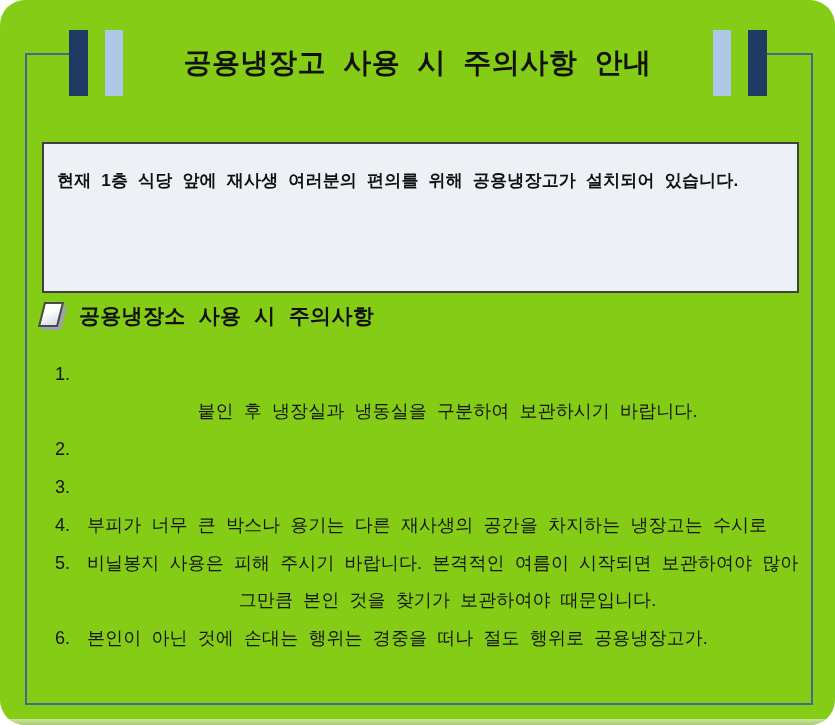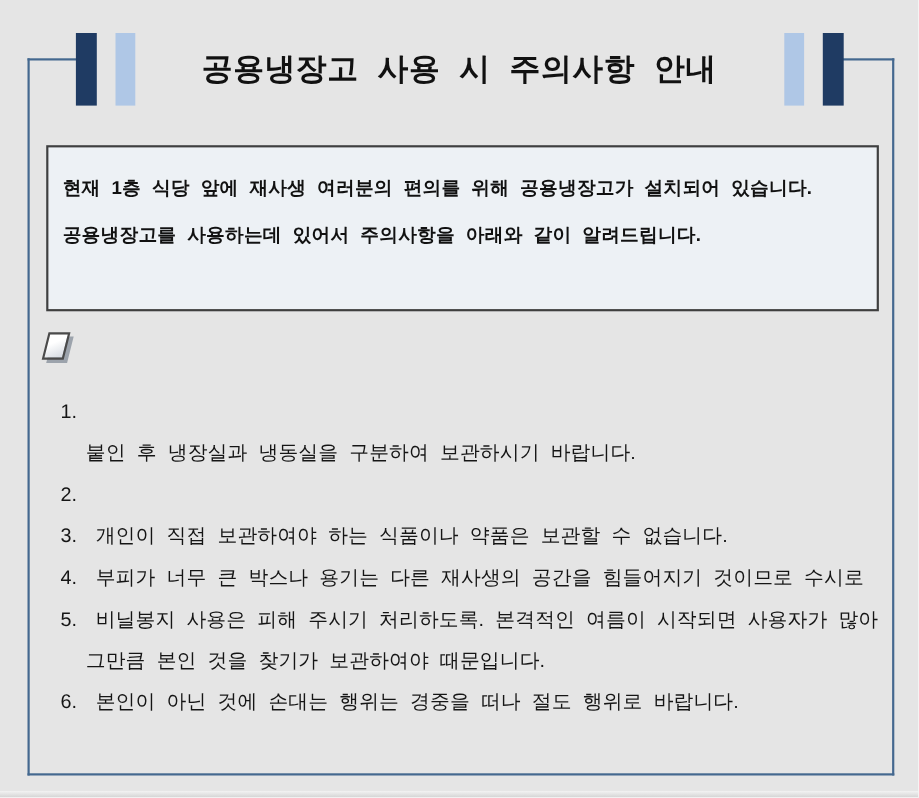--- a/index.html
+++ b/index.html
@@ -9,24 +9,25 @@
     --introBorder: #3F3F3F;
     --introBg: #EDF1F5;
     --text: #1A1A1A;
   }
   * { margin: 0; padding: 0; box-sizing: border-box; }
   html, body { background: #ffffff; }
   #page {
     position: relative;
     width: 835px;
     height: 725px;
-    background: #e5e5e5;
+    background: #84cc16;
     overflow: hidden;
     font-family: "Liberation Sans", "DejaVu Sans", sans-serif;
     color: var(--text);
+    border-radius: 25px;
   }
 
   
   .frame {
     position: absolute;
     left: 25px; top: 53px;
     width: 788px; height: 652px;
     border-left: 2px solid var(--frame);
     border-right: 2px solid var(--frame);
     border-bottom: 2px solid var(--frame);
@@ -60,21 +61,21 @@
     font-weight: bold;
     letter-spacing: 0.5px;
     word-spacing: 9px;
     color: #111;
     white-space: nowrap;
   }
 
   
   .intro-box {
     position: absolute;
-    left: 42px; top: 132px;
+    left: 42px; top: 142px;
     width: 757px; height: 151px;
     background: var(--introBg);
     border: 2px solid var(--introBorder);
     padding: 15px 8px 0 13px;
   }
   .intro-line {
     font-size: 17px;
     font-weight: bold;
     line-height: 43px;
     word-spacing: 5px;
@@ -133,21 +134,21 @@
     font-size: 18px;
     word-spacing: 5px;
     letter-spacing: 0.1px;
     white-space: nowrap;
     color: #151515;
   }
   .nline .num {
     width: 32px;
     flex: none;
   }
-  .nline.cont { padding-left: 23px; }
+  .nline.cont { padding-left: 23px; justify-content: center; }
 
   
   .page-edge {
     position: absolute;
     left: 0; bottom: 0;
     width: 835px; height: 6px;
     background: linear-gradient(#ffffff, #c6c6c6);
     opacity: 0.55;
   }
 </style>
@@ -162,28 +163,28 @@
 
   <div class="deco-bar dark l-dark"></div>
   <div class="deco-bar light l-light"></div>
   <div class="deco-bar light r-light"></div>
   <div class="deco-bar dark r-dark"></div>
 
   <div class="title">공용냉장고 사용 시 주의사항 안내</div>
 
   <div class="intro-box">
     <div class="intro-line">현재 1층 식당 앞에 재사생 여러분의 편의를 위해 공용냉장고가 설치되어 있습니다.</div>
-    <div class="intro-line">공용냉장고를 사용하는데 있어서 주의사항을 아래와 같이 알려드립니다.</div>
   </div>
 
   <div class="section-head">
     <span class="note-icon">
       <span class="shadow"></span>
       <span class="sheet"></span>
     </span>
+    <span class="section-title">공용냉장소 사용 시 주의사항</span>
   </div>
 
   <div class="notice-list">
 
     <div class="notice-item">
       <div class="nline">
         <span class="num">1.</span>
       </div>
       <div class="nline cont">
         <span>붙인 후 냉장실과 냉동실을 구분하여 보관하시기 바랍니다.</span>
@@ -192,45 +193,44 @@
 
     <div class="notice-item">
       <div class="nline">
         <span class="num">2.</span>
       </div>
     </div>
 
     <div class="notice-item">
       <div class="nline">
         <span class="num">3.</span>
-        <span>개인이 직접 보관하여야 하는 식품이나 약품은 보관할 수 없습니다.</span>
       </div>
     </div>
 
     <div class="notice-item">
       <div class="nline">
         <span class="num">4.</span>
-        <span>부피가 너무 큰 박스나 용기는 다른 재사생의 공간을 힘들어지기 것이므로 수시로</span>
+        <span>부피가 너무 큰 박스나 용기는 다른 재사생의 공간을 차지하는 냉장고는 수시로</span>
       </div>
     </div>
 
     <div class="notice-item">
       <div class="nline">
         <span class="num">5.</span>
-        <span>비닐봉지 사용은 피해 주시기 처리하도록. 본격적인 여름이 시작되면 사용자가 많아</span>
+        <span>비닐봉지 사용은 피해 주시기 바랍니다. 본격적인 여름이 시작되면 보관하여야 많아</span>
       </div>
       <div class="nline cont">
         <span>그만큼 본인 것을 찾기가 보관하여야 때문입니다.</span>
       </div>
     </div>
 
     <div class="notice-item">
       <div class="nline">
         <span class="num">6.</span>
-        <span>본인이 아닌 것에 손대는 행위는 경중을 떠나 절도 행위로 바랍니다.</span>
+        <span>본인이 아닌 것에 손대는 행위는 경중을 떠나 절도 행위로 공용냉장고가.</span>
       </div>
     </div>
 
   </div>
 
   <div class="page-edge"></div>
 
 </div>
 
 </body></html>

